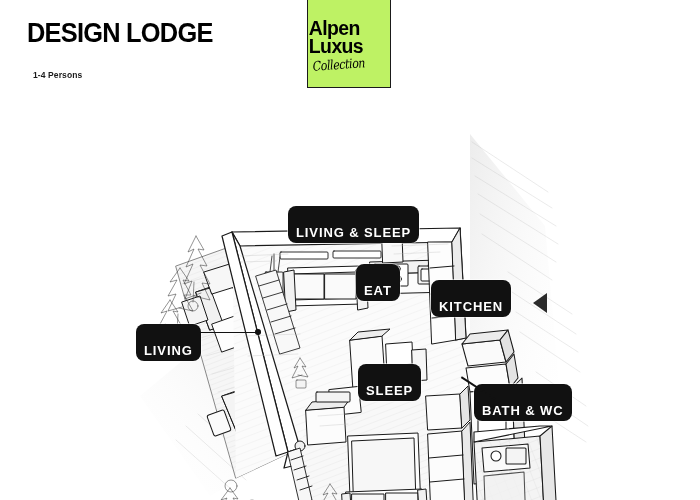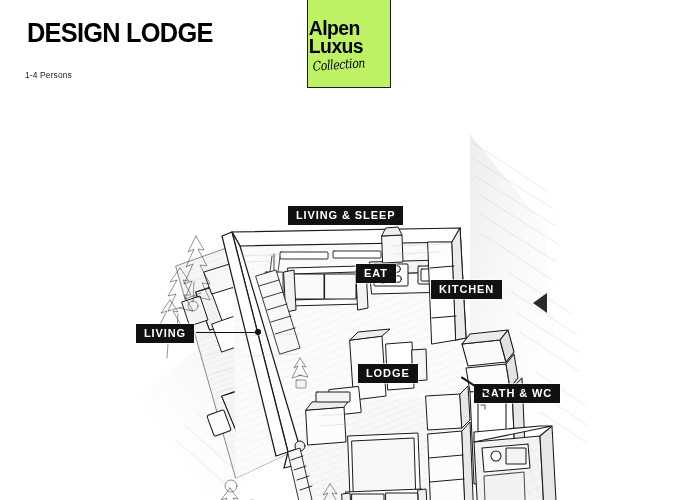--- a/index.html
+++ b/index.html
@@ -22,22 +22,22 @@
     position: absolute; left: 27px; top: 18px;
     font-size: 27px; font-weight: 700;
     letter-spacing: -0.8px;
     color: #000000;
     font-stretch: condensed;
     transform: scaleX(0.94);
     transform-origin: left center;
     white-space: nowrap;
   }
   #occupancy {
-    position: absolute; left: 25px; top: 70px;
-    font-size: 8.5px; font-weight: 400;
+    position: absolute; left: 33px; top: 70px;
+    font-size: 8.5px; font-weight: 700;
     color: #1a1a1a;
     letter-spacing: 0.1px;
     white-space: nowrap;
   }
 
   
   #brand-logo {
     position: absolute; left: 307px; top: 0px;
     width: 84px; height: 88px;
     border: 1.2px solid #1a1a1a;
@@ -69,25 +69,25 @@
     position: absolute; left: 0; top: 96px;
     width: 700px; height: 404px;
   }
   #floorplan svg { display: block; width: 700px; height: 404px; }
 
   
   .room-label {
     position: absolute;
     background: #111111;
     color: #ffffff;
-    font-size: 11px;
+    font-size: 13px;
     font-weight: 700;
     letter-spacing: 0.9px;
-    padding: 4px 8px 4px 8px;
-    border-radius: 0;
+    padding: 20px 8px 4px 8px;
+    border-radius: 8px;
     white-space: nowrap;
     line-height: 1;
     box-shadow: 0 0 0 1px rgba(255,255,255,0.55);
   }
   #label-living   { left: 288px; top: 206px; }
   #label-eat      { left: 356px; top: 264px; }
   #label-kitchen  { left: 431px; top: 280px; text-align: center; }
   #label-sleep    { left: 358px; top: 364px; }
   #label-bathwc   { left: 474px; top: 384px; }
   #label-balcony  { left: 136px; top: 324px; }
@@ -430,21 +430,21 @@
       </g>
     </svg>
   </div>
 
   <div class="room-label" id="label-living">LIVING &amp; SLEEP</div>
 
   <div class="room-label" id="label-eat">EAT</div>
 
   <div class="room-label" id="label-kitchen">KITCHEN</div>
 
-  <div class="room-label" id="label-sleep">LODGE</div>
+  <div class="room-label" id="label-sleep">SLEEP</div>
 
   <div class="room-label" id="label-bathwc">BATH &amp; WC</div>
   <div id="bath-leader"></div>
 
   <div class="room-label" id="label-balcony">LIVING</div>
   <div id="balcony-leader"></div>
   <div id="balcony-dot"></div>
 
   <div id="entrance-arrow"></div>
 

